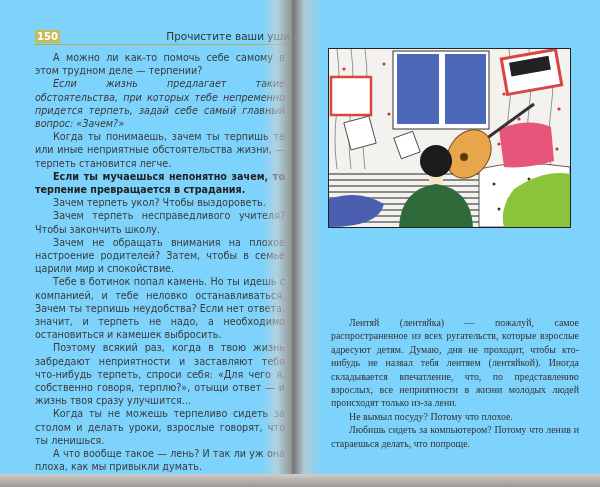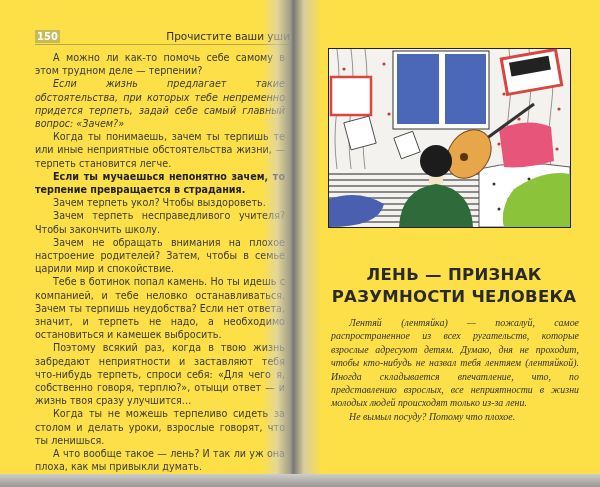--- a/index.html
+++ b/index.html
@@ -3,21 +3,21 @@
 <meta charset="utf-8">
 <style>
   html, body { margin: 0; padding: 0; }
   body {
     width: 600px; height: 487px; overflow: hidden;
     background: #e8e6e3;
     position: relative;
   }
   .spread {
     position: absolute; left: 0; top: 0; width: 600px; height: 480px;
-    background: #fde047;
+    background: #7dd3fc;
   }
   .bottom-shadow {
     position: absolute; left: 0; top: 474px; width: 600px; height: 13px;
     background: linear-gradient(#cfcdca, #9a9794);
   }
   .gutter {
     position: absolute; left: 262px; top: 0; width: 60px; height: 480px;
     background: linear-gradient(90deg,
       rgba(255,255,255,0) 0%,
       rgba(210,208,205,0.6) 25%,
@@ -63,21 +63,21 @@
   .chapter-title {
     position: absolute; left: 0; top: 264px; width: 268px; text-align: center;
     font-family: "DejaVu Sans", sans-serif; font-weight: bold; font-size: 16.5px;
     line-height: 22px; color: #2a2a2a; letter-spacing: 0.3px;
   }
   .right-text {
     position: absolute; left: 11px; top: 316px; width: 248px;
     font-family: "Liberation Serif", serif; font-size: 9.9px; line-height: 13.4px;
     color: #333; text-align: justify;
   }
-  .right-text p { margin: 0; text-indent: 18px; font-style: italic; }
+  .right-text p { margin: 0; text-indent: 18px; }
 </style>
 </head>
 <body>
 
 <div class="spread">
 
   <div class="page-left">
     <div class="header">
       <span class="page-num">150</span>
       <span class="running-title">Прочистите ваши уши</span>
@@ -165,25 +165,22 @@
         <ellipse cx="140" cy="105" rx="20" ry="26" fill="#e7a64a" stroke="#7a4a1a" stroke-width="1" transform="rotate(35 140 105)"></ellipse>
         <circle cx="135" cy="108" r="4" fill="#5a3510"></circle>
 
         <path d="M0 150 Q30 140 55 155 Q50 178 0 178 Z" fill="#4a5fb0"></path>
 
         <rect x="100" y="125" width="14" height="12" fill="#f3e6c6"></rect>
         <circle cx="107" cy="112" r="16" fill="#1c1c1c"></circle>
         <path d="M70 178 Q72 140 107 135 Q142 140 144 178 Z" fill="#2f6a3a"></path>
       </svg>
     </div>
-    <div class="chapter-title">
-      <div>ЛЕНЬ — ПРИЗНАК</div>
-      <div>РАЗУМНОСТИ ЧЕЛОВЕКА</div>
-    </div>
     <div class="right-text">
       <p>Лентяй (лентяйка) — пожалуй, самое распространенное из всех ругательств, которые взрослые адресуют детям. Думаю, дня не проходит, чтобы кто-нибудь не назвал тебя лентяем (лентяйкой). Иногда складывается впечатление, что, по представлению взрослых, все неприятности в жизни молодых людей происходят только из-за лени.</p>
       <p>Не вымыл посуду? Потому что плохое.</p>
+      <p>Любишь сидеть за компьютером? Потому что ленив и стараешься делать, что попроще.</p>
     </div>
   </div>
 
   <div class="gutter"></div>
 </div>
 <div class="bottom-shadow"></div>
 
 </body></html>

